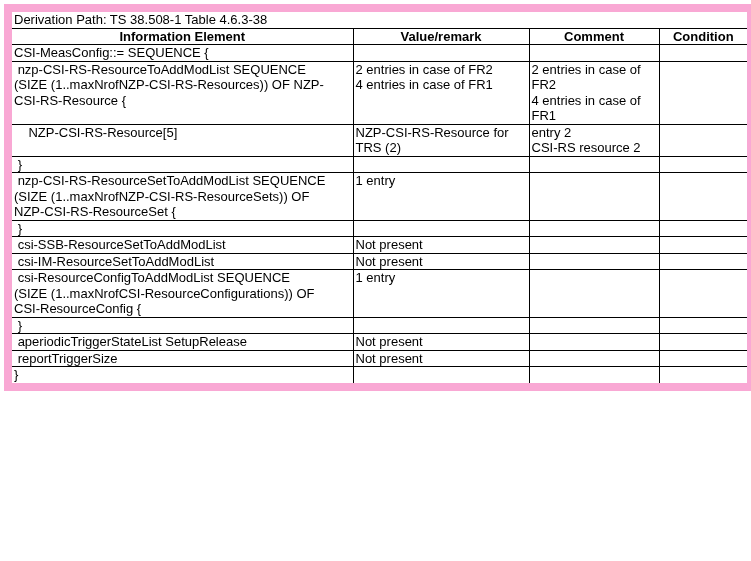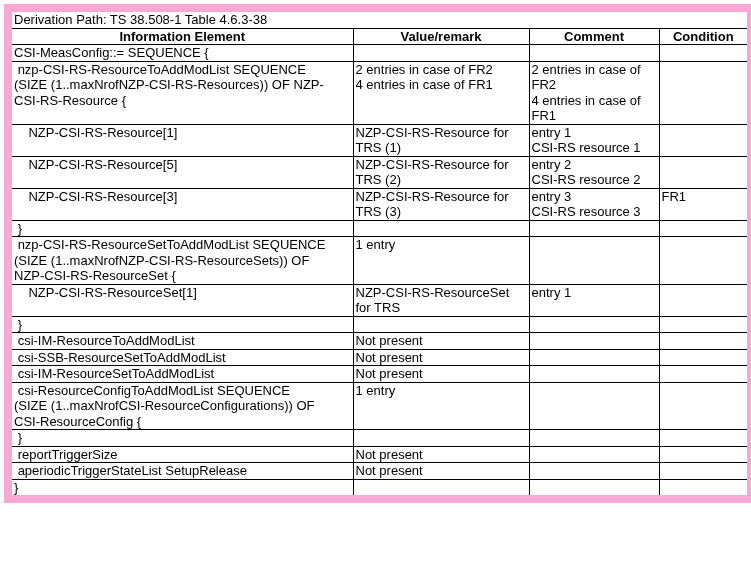--- a/index.html
+++ b/index.html
@@ -81,73 +81,44 @@
 CSI-RS-Resource {</td>
           <td>2 entries in case of FR2
 4 entries in case of FR1</td>
           <td>2 entries in case of
 FR2
 4 entries in case of
 FR1</td>
           <td></td>
         </tr>
         <tr>
-          <td>    NZP-CSI-RS-Resource[1]</td>
-          <td>NZP-CSI-RS-Resource for
-TRS (1)</td>
-          <td>entry 1
-CSI-RS resource 1</td>
-          <td></td>
-        </tr>
-        <tr>
           <td>    NZP-CSI-RS-Resource[5]</td>
           <td>NZP-CSI-RS-Resource for
 TRS (2)</td>
           <td>entry 2
 CSI-RS resource 2</td>
           <td></td>
-        </tr>
-        <tr>
-          <td>    NZP-CSI-RS-Resource[3]</td>
-          <td>NZP-CSI-RS-Resource for
-TRS (3)</td>
-          <td>entry 3
-CSI-RS resource 3</td>
-          <td>FR1</td>
         </tr>
         <tr>
           <td> }</td>
           <td></td>
           <td></td>
           <td></td>
         </tr>
         <tr>
           <td> nzp-CSI-RS-ResourceSetToAddModList SEQUENCE
 (SIZE (1..maxNrofNZP-CSI-RS-ResourceSets)) OF
 NZP-CSI-RS-ResourceSet {</td>
           <td>1 entry</td>
           <td></td>
           <td></td>
         </tr>
         <tr>
-          <td>    NZP-CSI-RS-ResourceSet[1]</td>
-          <td>NZP-CSI-RS-ResourceSet
-for TRS</td>
-          <td>entry 1</td>
-          <td></td>
-        </tr>
-        <tr>
           <td> }</td>
           <td></td>
-          <td></td>
-          <td></td>
-        </tr>
-        <tr>
-          <td> csi-IM-ResourceToAddModList</td>
-          <td>Not present</td>
           <td></td>
           <td></td>
         </tr>
         <tr>
           <td> csi-SSB-ResourceSetToAddModList</td>
           <td>Not present</td>
           <td></td>
           <td></td>
         </tr>
         <tr>
@@ -164,27 +135,27 @@
           <td></td>
           <td></td>
         </tr>
         <tr>
           <td> }</td>
           <td></td>
           <td></td>
           <td></td>
         </tr>
         <tr>
-          <td> reportTriggerSize</td>
+          <td> aperiodicTriggerStateList SetupRelease</td>
           <td>Not present</td>
           <td></td>
           <td></td>
         </tr>
         <tr>
-          <td> aperiodicTriggerStateList SetupRelease</td>
+          <td> reportTriggerSize</td>
           <td>Not present</td>
           <td></td>
           <td></td>
         </tr>
         <tr>
           <td>}</td>
           <td></td>
           <td></td>
           <td></td>
         </tr>

